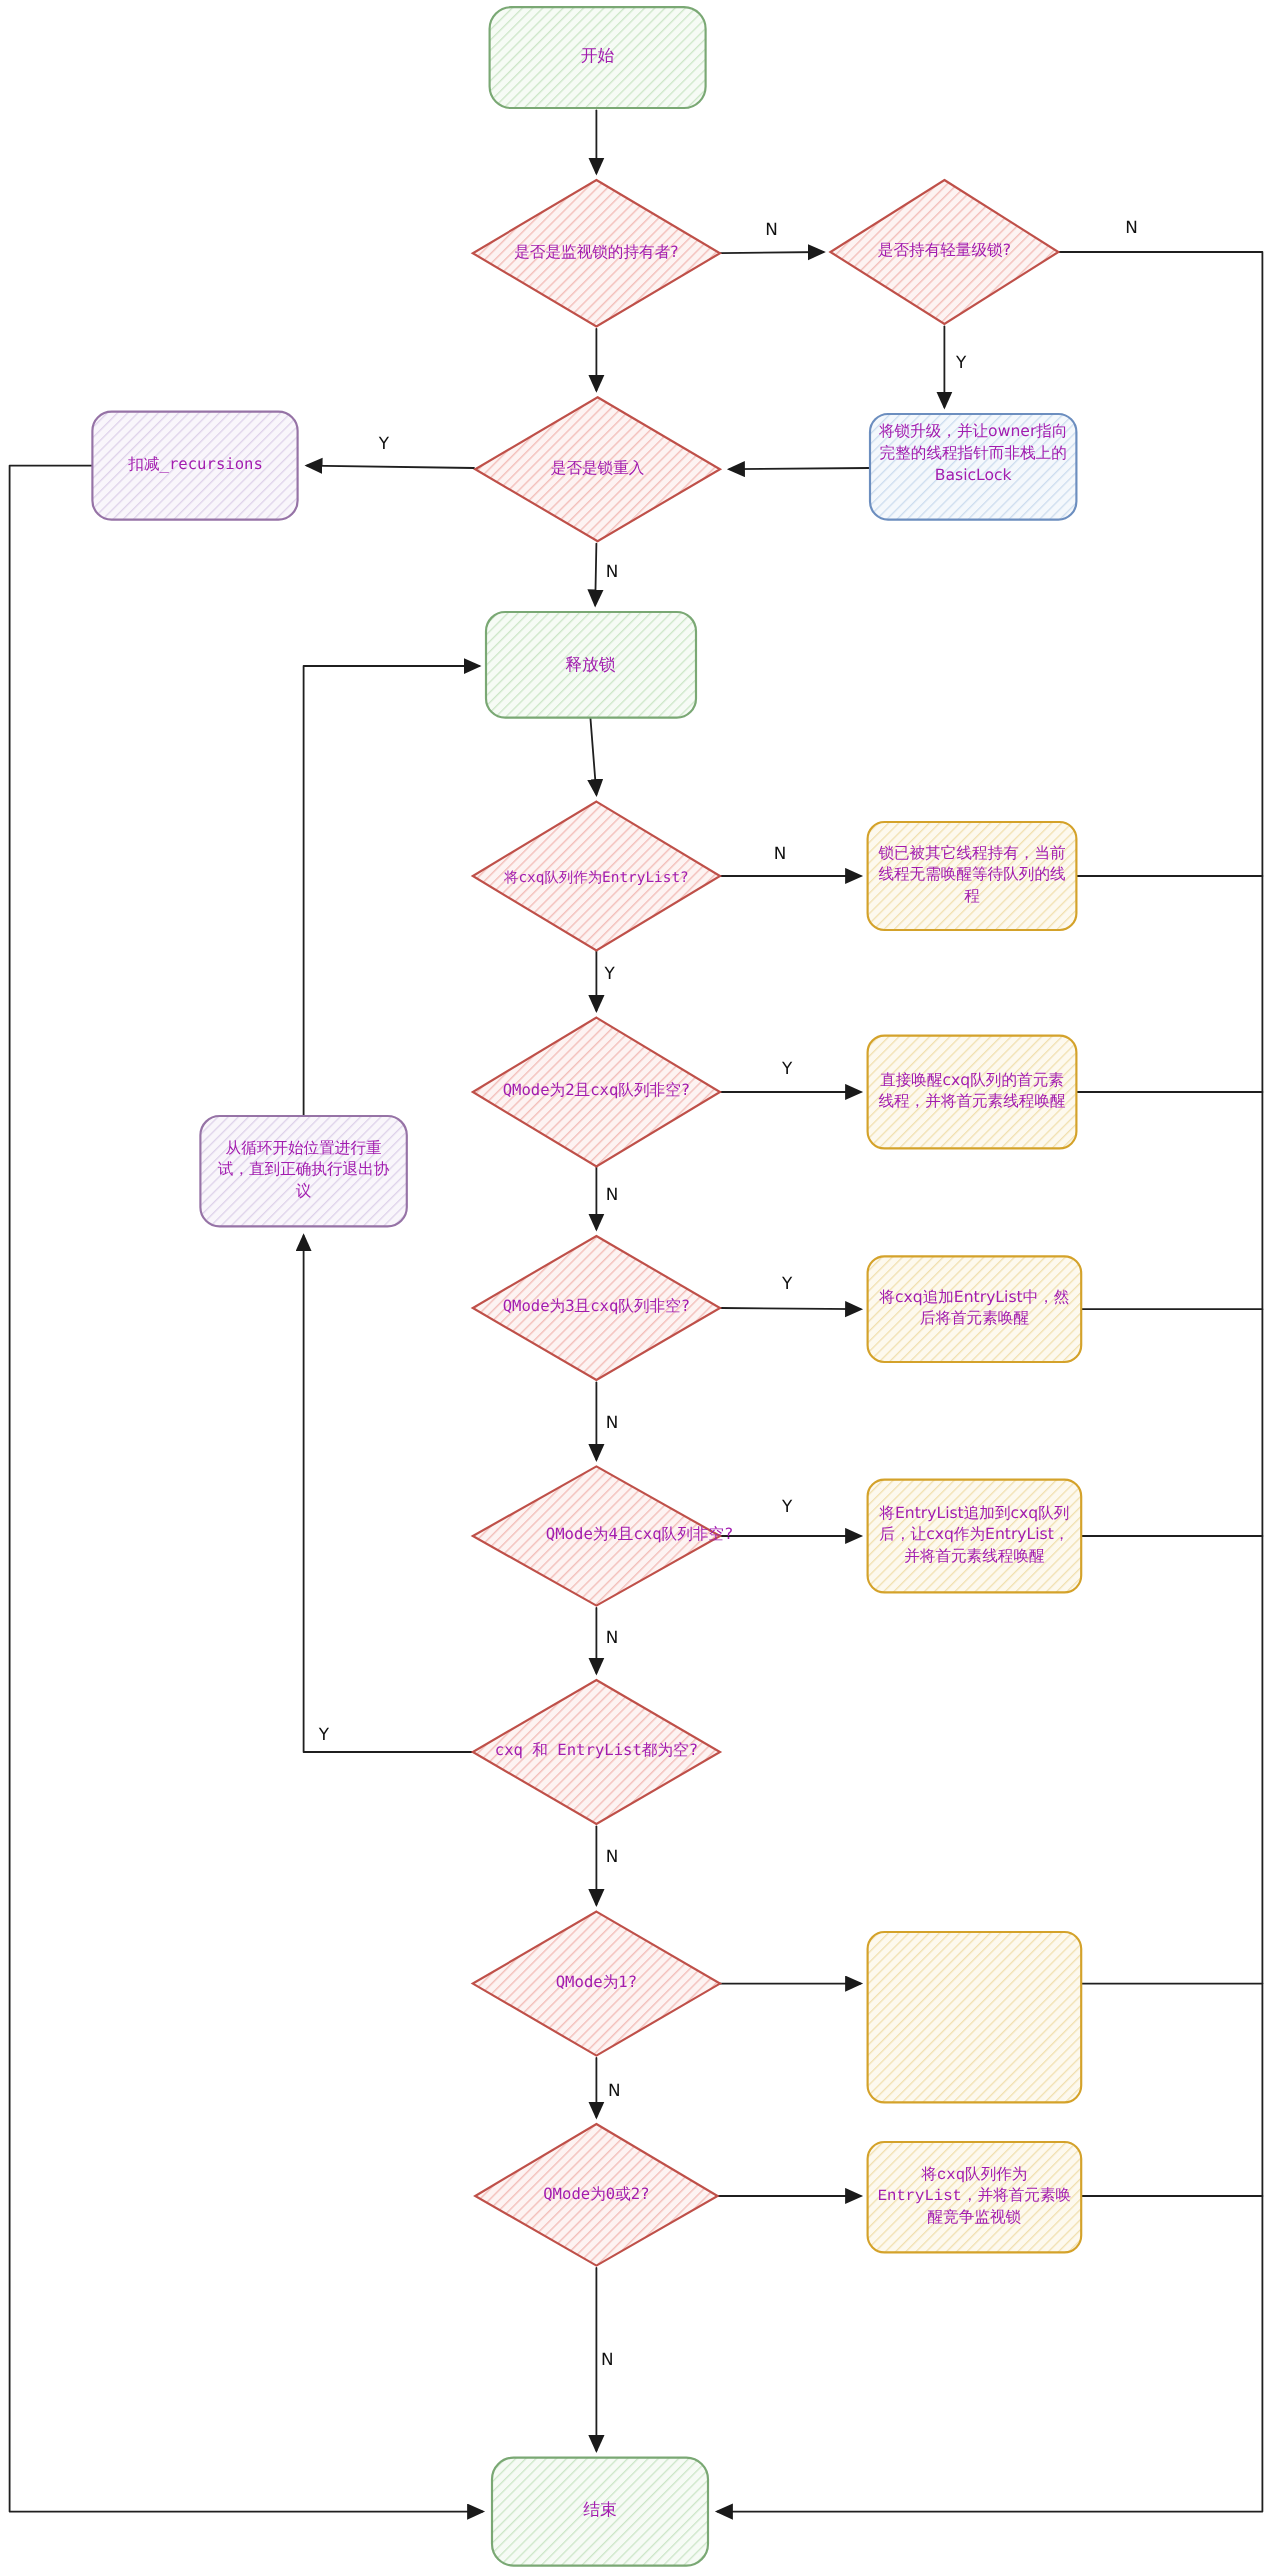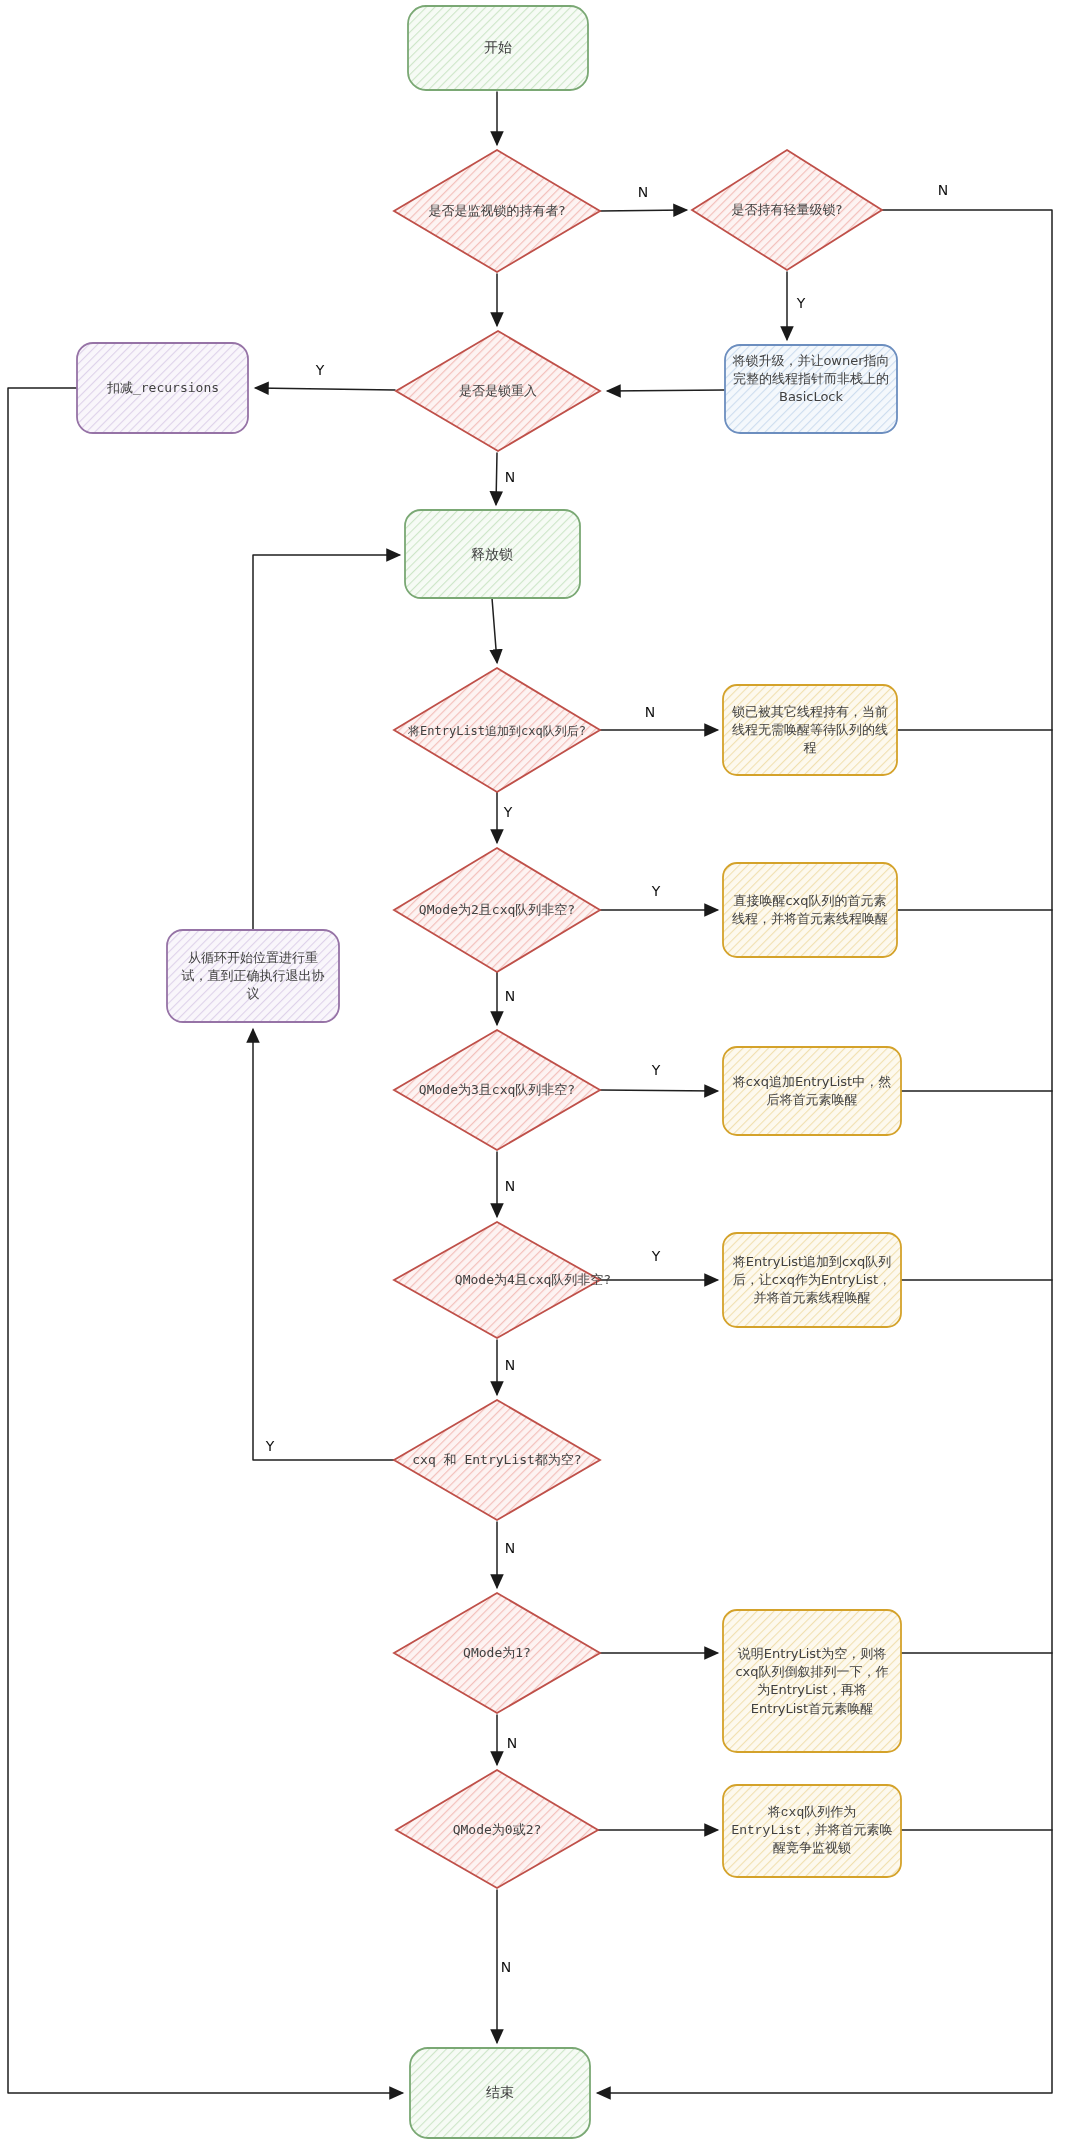--- a/index.html
+++ b/index.html
@@ -11,21 +11,21 @@
     color:#1f1f1f;
     overflow:hidden;
   }
   #edges-svg{position:absolute;left:0;top:0;}
   .node-text{
     position:absolute;
     transform:translate(-50%,-50%);
     text-align:center;
     font-size:13px;
     line-height:1.4;
-    color:#404040;
+    color:#a21caf;
     pointer-events:none;
     white-space:pre-line;
   }
   .terminal{font-size:14px;}
   .mono{font-family:"DejaVu Sans Mono", monospace;white-space:nowrap;}
   .edge-label{
     position:absolute;
     transform:translate(-50%,-50%);
     font-size:14px;
     font-family:"DejaVu Sans", sans-serif;
@@ -125,32 +125,31 @@
     </g>
   </svg>
 
   <div class="node-text terminal" style="left:498px;top:48px;">开始</div>
   <div class="node-text" style="left:497px;top:211px;white-space:nowrap;">是否是监视锁的持有者?</div>
   <div class="node-text" style="left:787px;top:210px;white-space:nowrap;">是否持有轻量级锁?</div>
   <div class="node-text" style="left:811px;top:379px;width:160px;">将锁升级，并让owner指向完整的线程指针而非栈上的BasicLock</div>
   <div class="node-text mono" style="left:163px;top:388px;">扣减_recursions</div>
   <div class="node-text" style="left:498px;top:391px;white-space:nowrap;">是否是锁重入</div>
   <div class="node-text terminal" style="left:492px;top:555px;">释放锁</div>
-  <div class="node-text mono" style="left:497px;top:731px;font-size:12px;">将EntryList追加到cxq队列后?</div>
+  <div class="node-text mono" style="left:497px;top:731px;font-size:12px;">将cxq队列作为EntryList?</div>
   <div class="node-text" style="left:810px;top:730px;width:162px;">锁已被其它线程持有，当前线程无需唤醒等待队列的线程</div>
   <div class="node-text mono" style="left:497px;top:910px;">QMode为2且cxq队列非空?</div>
   <div class="node-text" style="left:810px;top:910px;width:162px;">直接唤醒cxq队列的首元素线程，并将首元素线程唤醒</div>
   <div class="node-text" style="left:253px;top:976px;width:152px;">从循环开始位置进行重试，直到正确执行退出协议</div>
   <div class="node-text mono" style="left:497px;top:1090px;">QMode为3且cxq队列非空?</div>
   <div class="node-text" style="left:812px;top:1091px;width:166px;">将cxq追加EntryList中，然后将首元素唤醒</div>
   <div class="node-text mono" style="left:497px;top:1280px;margin-left:36px;">QMode为4且cxq队列非空?</div>
   <div class="node-text" style="left:812px;top:1280px;width:166px;">将EntryList追加到cxq队列后，让cxq作为EntryList，并将首元素线程唤醒</div>
   <div class="node-text mono" style="left:497px;top:1460px;">cxq 和 EntryList都为空?</div>
   <div class="node-text mono" style="left:497px;top:1653px;">QMode为1?</div>
-  <div class="node-text" style="left:812px;top:1681px;width:166px;">说明EntryList为空，则将cxq队列倒叙排列一下，作为EntryList，再将EntryList首元素唤醒</div>
   <div class="node-text mono" style="left:497px;top:1830px;">QMode为0或2?</div>
   <div class="node-text" style="left:812px;top:1831px;width:166px;font-family:Liberation Mono, monospace;">将cxq队列作为EntryList，并将首元素唤醒竞争监视锁</div>
   <div class="node-text terminal" style="left:500px;top:2093px;">结束</div>
 
   <div class="edge-label" style="left:643px;top:192px;">N</div>
   <div class="edge-label" style="left:943px;top:190px;">N</div>
   <div class="edge-label" style="left:801px;top:303px;">Y</div>
   <div class="edge-label" style="left:320px;top:370px;">Y</div>
   <div class="edge-label" style="left:510px;top:477px;">N</div>
   <div class="edge-label" style="left:650px;top:712px;">N</div>

